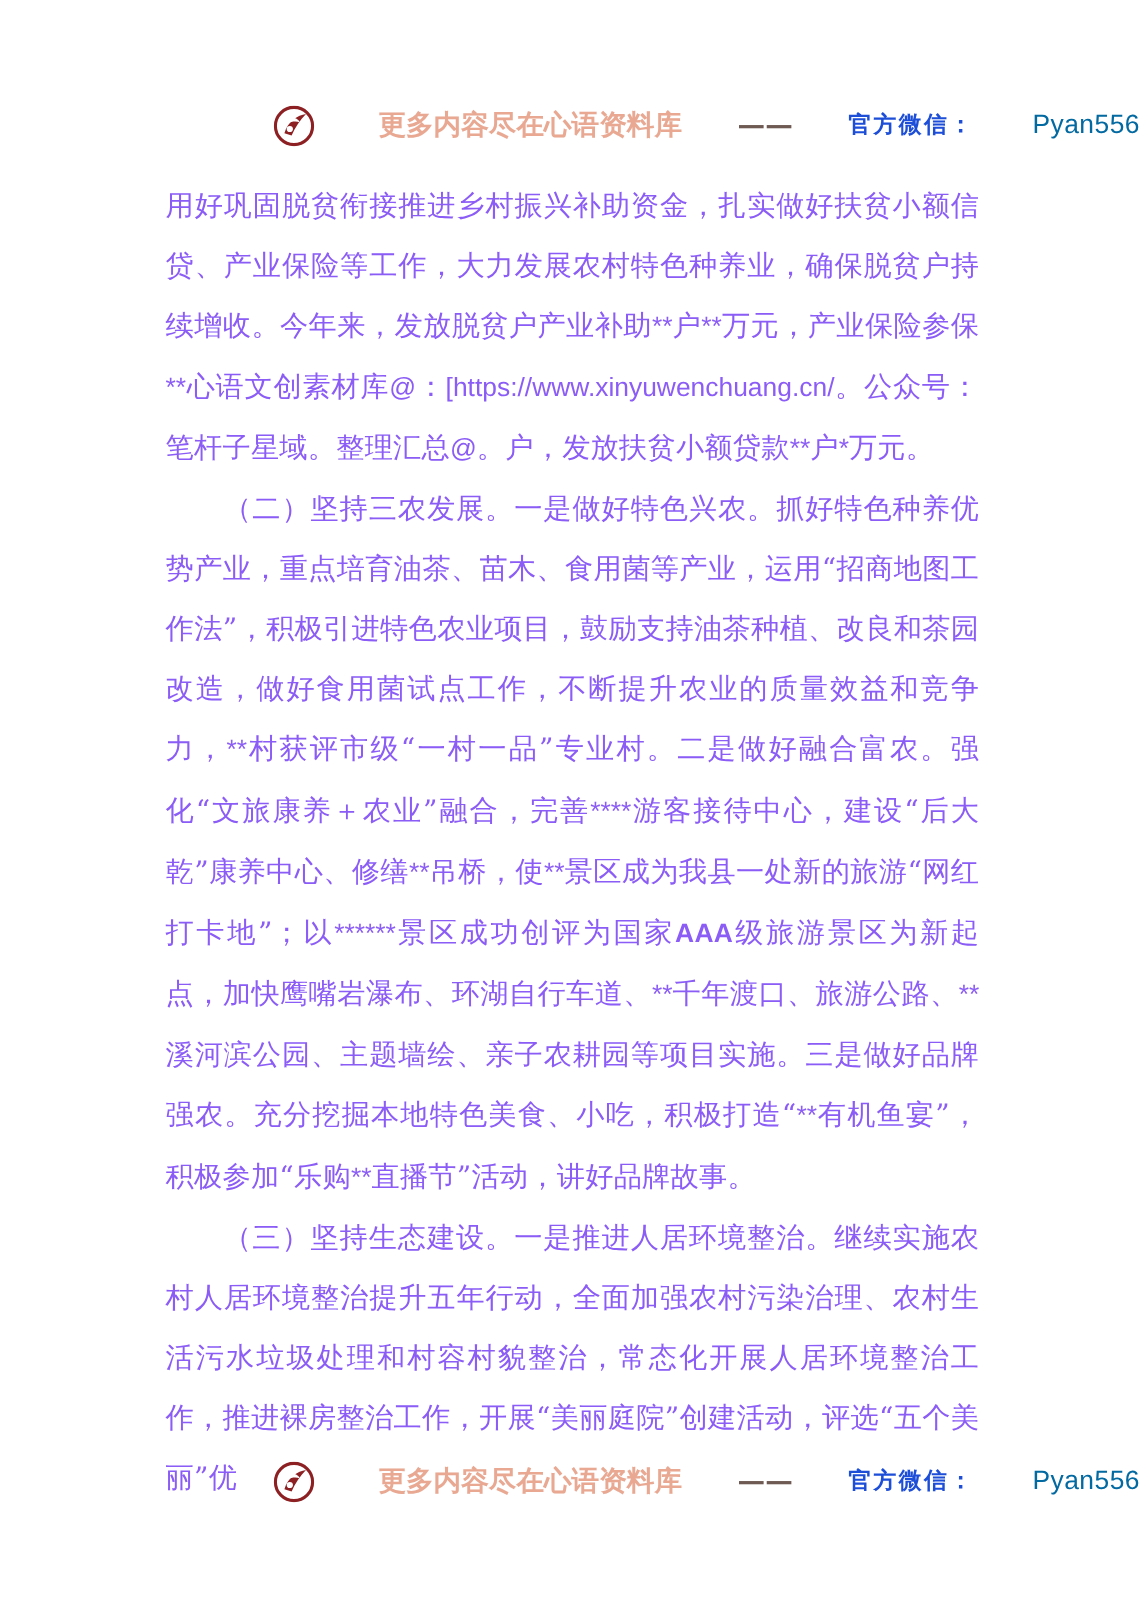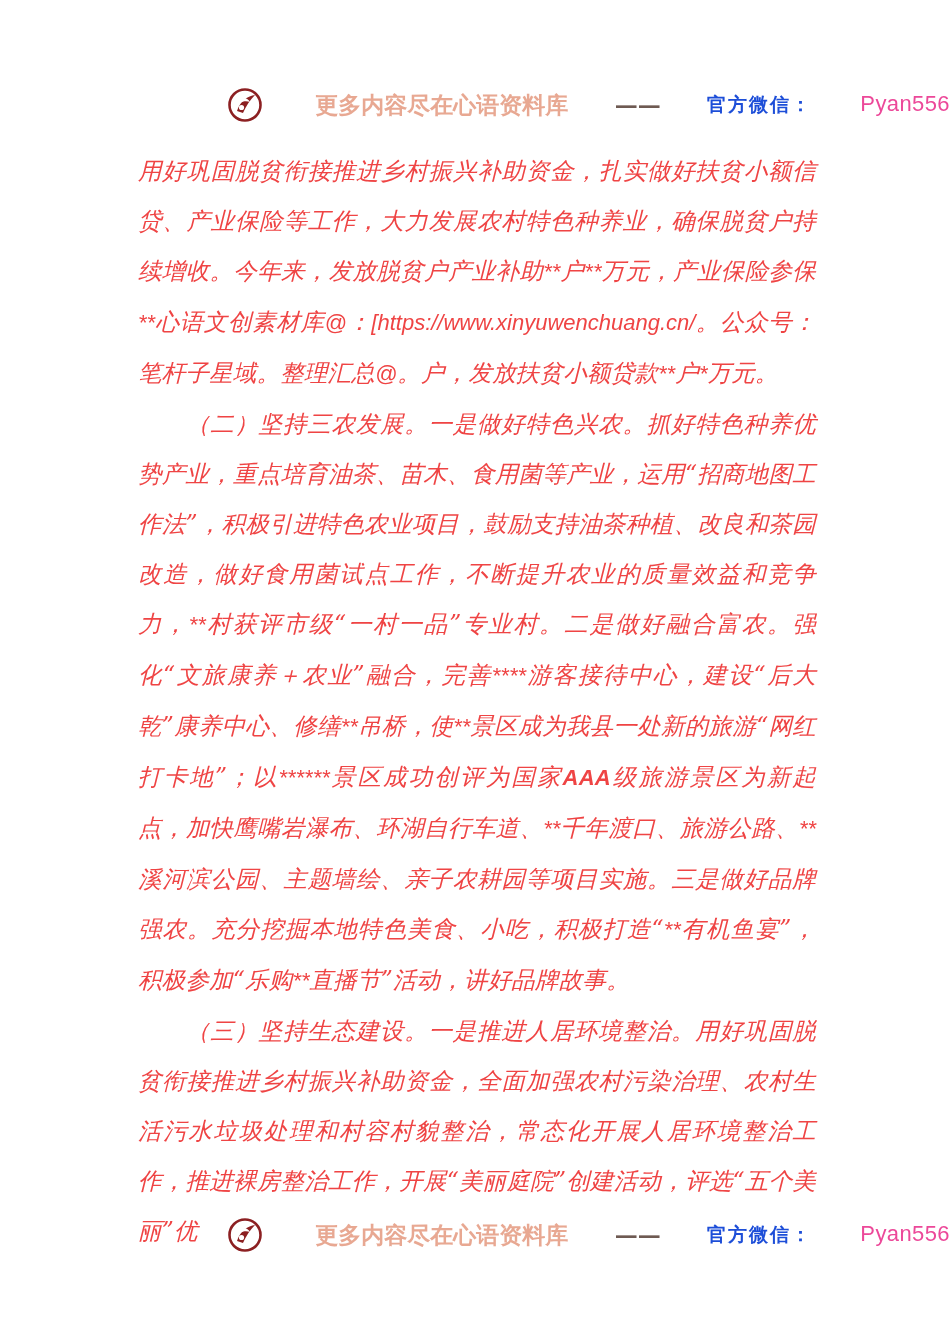--- a/index.html
+++ b/index.html
@@ -68,45 +68,44 @@
     font-size: 19px;
     font-weight: 700;
     color: #1d4ed8;
     letter-spacing: 2px;
     line-height: 1;
   }
   .wm-id {
     font-family: "Liberation Sans", sans-serif;
     font-size: 22px;
     font-weight: 400;
-    color: #ec4899;
+    color: #0369a1;
     letter-spacing: 0.4px;
     line-height: 1;
     margin-left: 2px;
   }
 
   
   .content {
     position: absolute;
     left: 138px;
     top: 146px;
     width: 678px;
   }
 
   .para {
     margin: 0;
     font-family: "DejaVu Serif", serif;
     font-size: 23.5px;
-    color: #ef4444;
+    color: #8b5cf6;
     line-height: 50px;
     text-align: justify;
     text-justify: inter-character;
     letter-spacing: 0.2px;
     word-break: break-all;
-    font-style: italic;
   }
   .para + .para { margin-top: 0; }
   .para.indent { text-indent: 48px; }
 
   .ascii {
     font-family: "Liberation Sans", sans-serif;
     font-size: 22px;
     letter-spacing: 0;
   }
   .bold-ascii {
@@ -131,21 +130,21 @@
     </span>
     <span class="wm-main">更多内容尽在心语资料库</span>
       <span class="wm-dash">——</span>
       <span class="wm-label">官方微信：</span>
       <span class="wm-id">Pyan556</span>
   </div>
 
   <div class="content">
     <p class="para"><span>用好巩固脱贫衔接推进乡村振兴补助资金，扎实做好扶贫小额信贷、产业保险等工作，大力发展农村特色种养业，确保脱贫户持续增收。今年来，发放脱贫户产业补助</span><span class="ascii">**</span><span>户</span><span class="ascii">**</span><span>万元，产业保险参保</span><span class="ascii">**</span><span>心语文创素材库</span><span class="ascii">@</span><span>：</span><span class="ascii">[https://www.xinyuwenchuang.cn/</span><span>。公众号：笔杆子星域。整理汇总</span><span class="ascii">@</span><span>。户，发放扶贫小额贷款</span><span class="ascii">**</span><span>户</span><span class="ascii">*</span><span>万元。</span></p>
     <p class="para indent"><span>（二）坚持三农发展。一是做好特色兴农。抓好特色种养优势产业，重点培育油茶、苗木、食用菌等产业，运用“招商地图工作法”，积极引进特色农业项目，鼓励支持油茶种植、改良和茶园改造，做好食用菌试点工作，不断提升农业的质量效益和竞争力，</span><span class="ascii">**</span><span>村获评市级“一村一品”专业村。二是做好融合富农。强化“文旅康养＋农业”融合，完善</span><span class="ascii">****</span><span>游客接待中心，建设“后大乾”康养中心、修缮</span><span class="ascii">**</span><span>吊桥，使</span><span class="ascii">**</span><span>景区成为我县一处新的旅游“网红打卡地”；以</span><span class="ascii">******</span><span>景区成功创评为国家</span><span class="bold-ascii">AAA</span><span>级旅游景区为新起点，加快鹰嘴岩瀑布、环湖自行车道、</span><span class="ascii">**</span><span>千年渡口、旅游公路、</span><span class="ascii">**</span><span>溪河滨公园、主题墙绘、亲子农耕园等项目实施。三是做好品牌强农。充分挖掘本地特色美食、小吃，积极打造“</span><span class="ascii">**</span><span>有机鱼宴”，积极参加“乐购</span><span class="ascii">**</span><span>直播节”活动，讲好品牌故事。</span></p>
-    <p class="para indent"><span>（三）坚持生态建设。一是推进人居环境整治。用好巩固脱贫衔接推进乡村振兴补助资金，全面加强农村污染治理、农村生活污水垃圾处理和村容村貌整治，常态化开展人居环境整治工作，推进裸房整治工作，开展“美丽庭院”创建活动，评选“五个美丽”优</span></p>
+    <p class="para indent"><span>（三）坚持生态建设。一是推进人居环境整治。继续实施农村人居环境整治提升五年行动，全面加强农村污染治理、农村生活污水垃圾处理和村容村貌整治，常态化开展人居环境整治工作，推进裸房整治工作，开展“美丽庭院”创建活动，评选“五个美丽”优</span></p>
   </div>
 
   <div class="watermark watermark-footer">
     <span class="wm-logo">
       <svg viewBox="0 0 34 34" width="34" height="34" aria-hidden="true">
         <circle cx="17" cy="17" r="15.5" fill="none" stroke="#8c2022" stroke-width="2.6"></circle>
         <path d="M9 23 C12 13, 20 8, 27 7 C22 12, 18 18, 15 25 Z" fill="#8c2022"></path>
         <path d="M11 11 C15 9, 20 10, 22 14 C19 13, 15 13, 12 15 Z" fill="#ffffff"></path>
         <circle cx="13.5" cy="19.5" r="2.6" fill="#ffffff"></circle>
       </svg>

